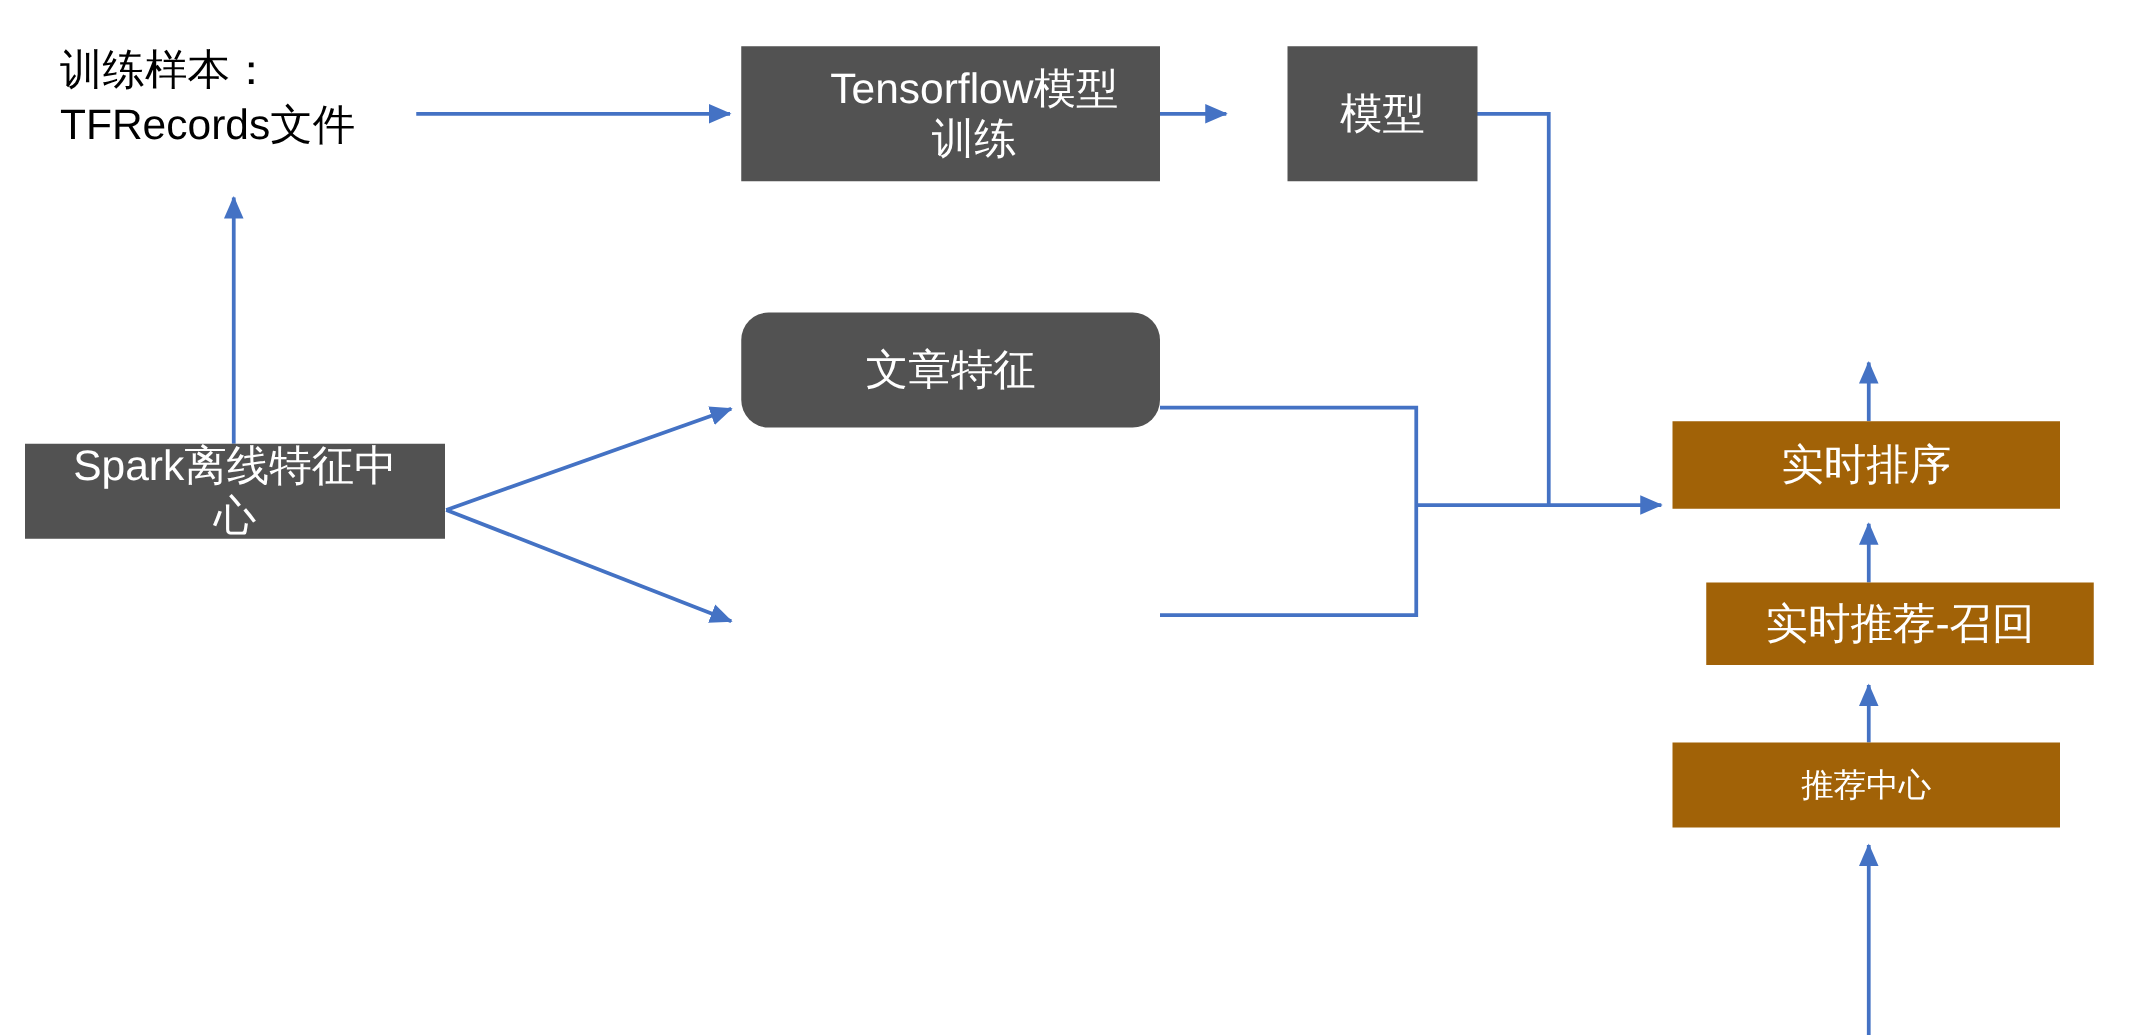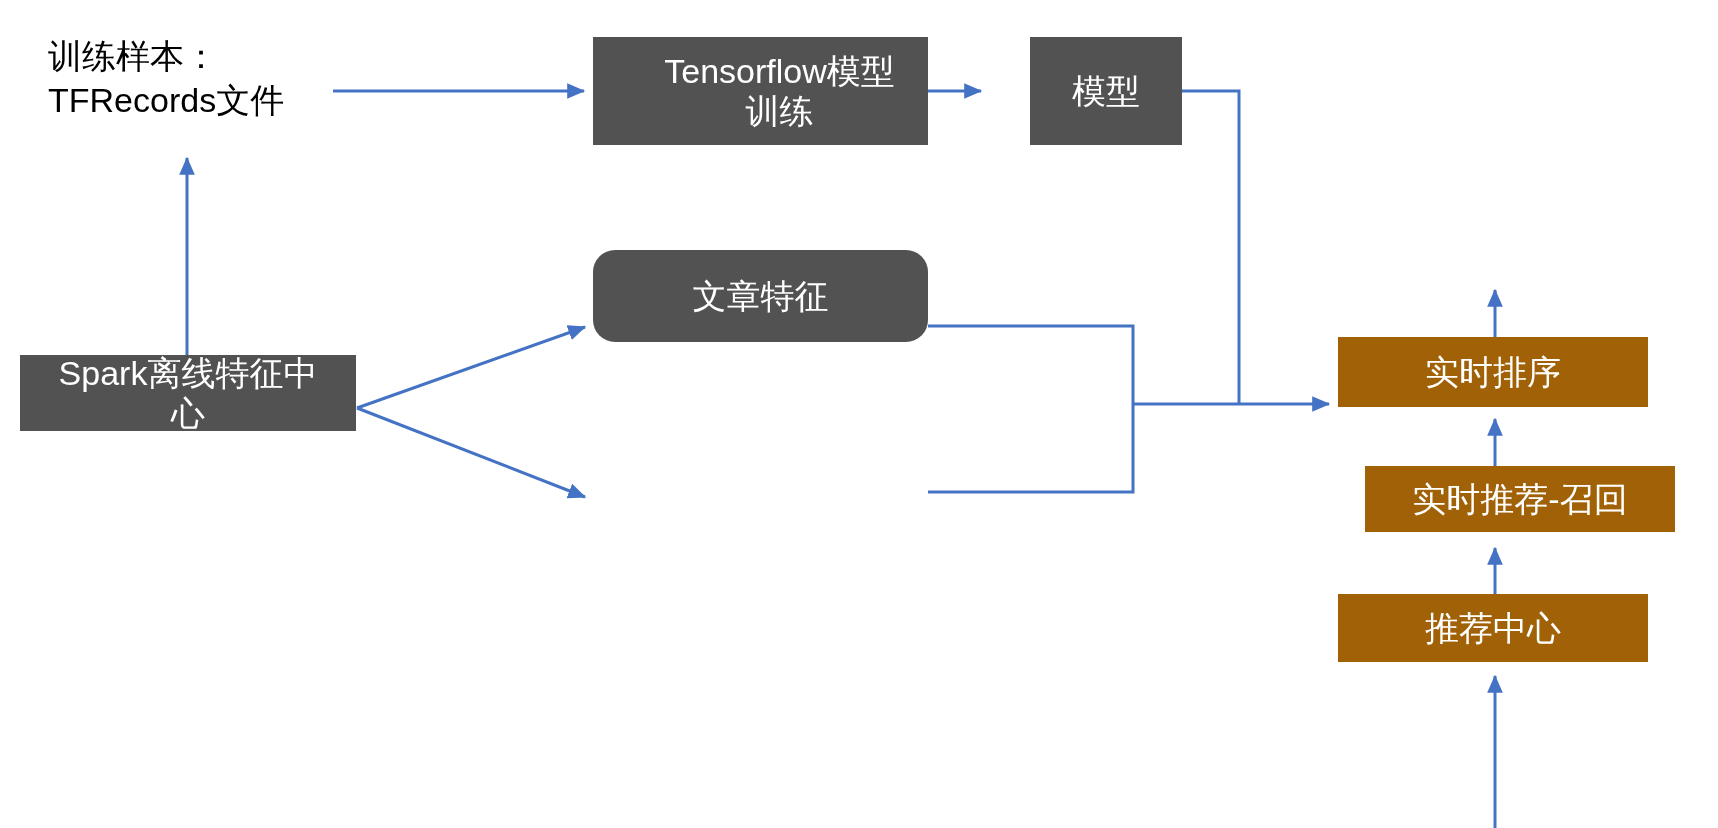--- a/index.html
+++ b/index.html
@@ -55,21 +55,21 @@
 
   
   #node-training-sample  { left: 48px;   top: 28px;  width: 300px; height: 100px; font-size: 34px; }
   #node-tf-training      { left: 593px;  top: 37px;  width: 335px; height: 108px; font-size: 34px; padding-left: 44px; }
   #node-model            { left: 1030px;  top: 37px;  width: 152px; height: 108px; font-size: 34px; }
   #node-spark-center     { left: 20px;   top: 355px; width: 336px; height: 76px; font-size: 34px; }
   #node-article-feature  { left: 593px;  top: 250px; width: 335px; height: 92px;  font-size: 34px; border-radius: 22px; }
   #node-user-feature     { left: 593px;  top: 416px; width: 335px; height: 92px;  font-size: 34px; }
   #node-realtime-rank    { left: 1338px; top: 337px; width: 310px; height: 70px;  font-size: 34px; }
   #node-realtime-recall  { left: 1338px; top: 466px; width: 310px; height: 66px;  font-size: 34px; margin-left: 27px; }
-  #node-recommend-center { left: 1338px; top: 594px; width: 310px; height: 68px;  font-size: 34px; }
+  #node-recommend-center { left: 1338px; top: 594px; width: 310px; height: 68px;  font-size: 26px; }
 </style>
 </head>
 <body>
 
 <div id="canvas">
 
   <svg id="edges" width="1718" height="828" viewBox="0 0 1718 828" xmlns="http://www.w3.org/2000/svg">
     <defs>
       <marker id="arrowhead" markerWidth="7" markerHeight="7" refX="5.6" refY="3" orient="auto" markerUnits="strokeWidth">
         <path d="M0,0.4 L6,3 L0,5.6 Z" fill="#4472c4"></path>

